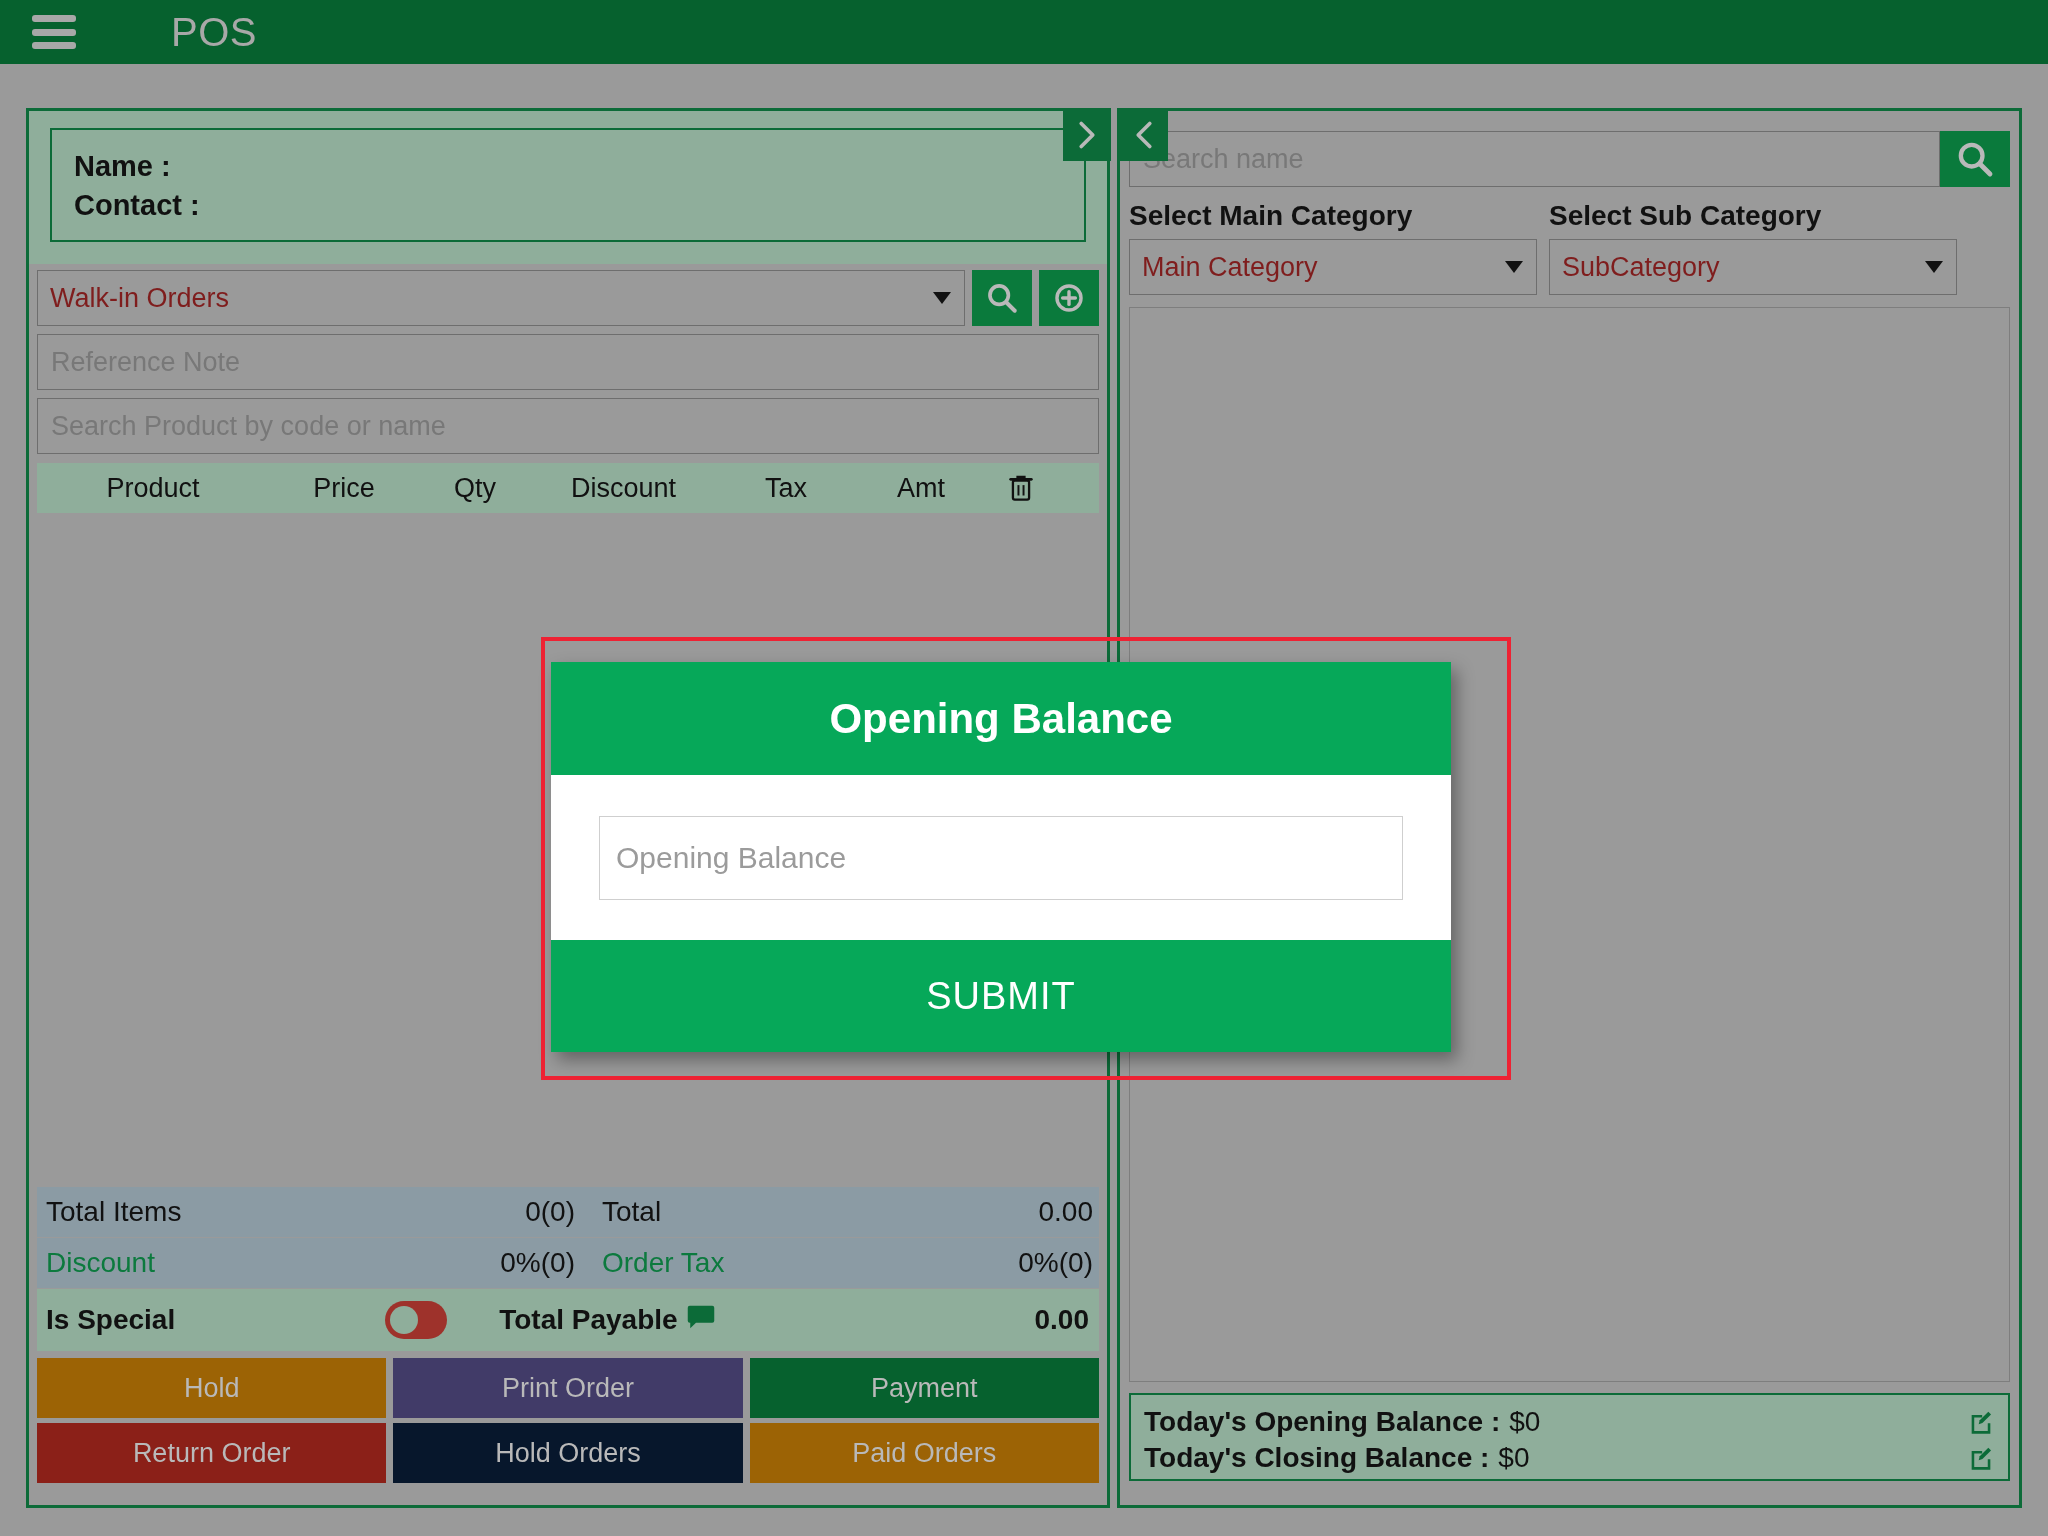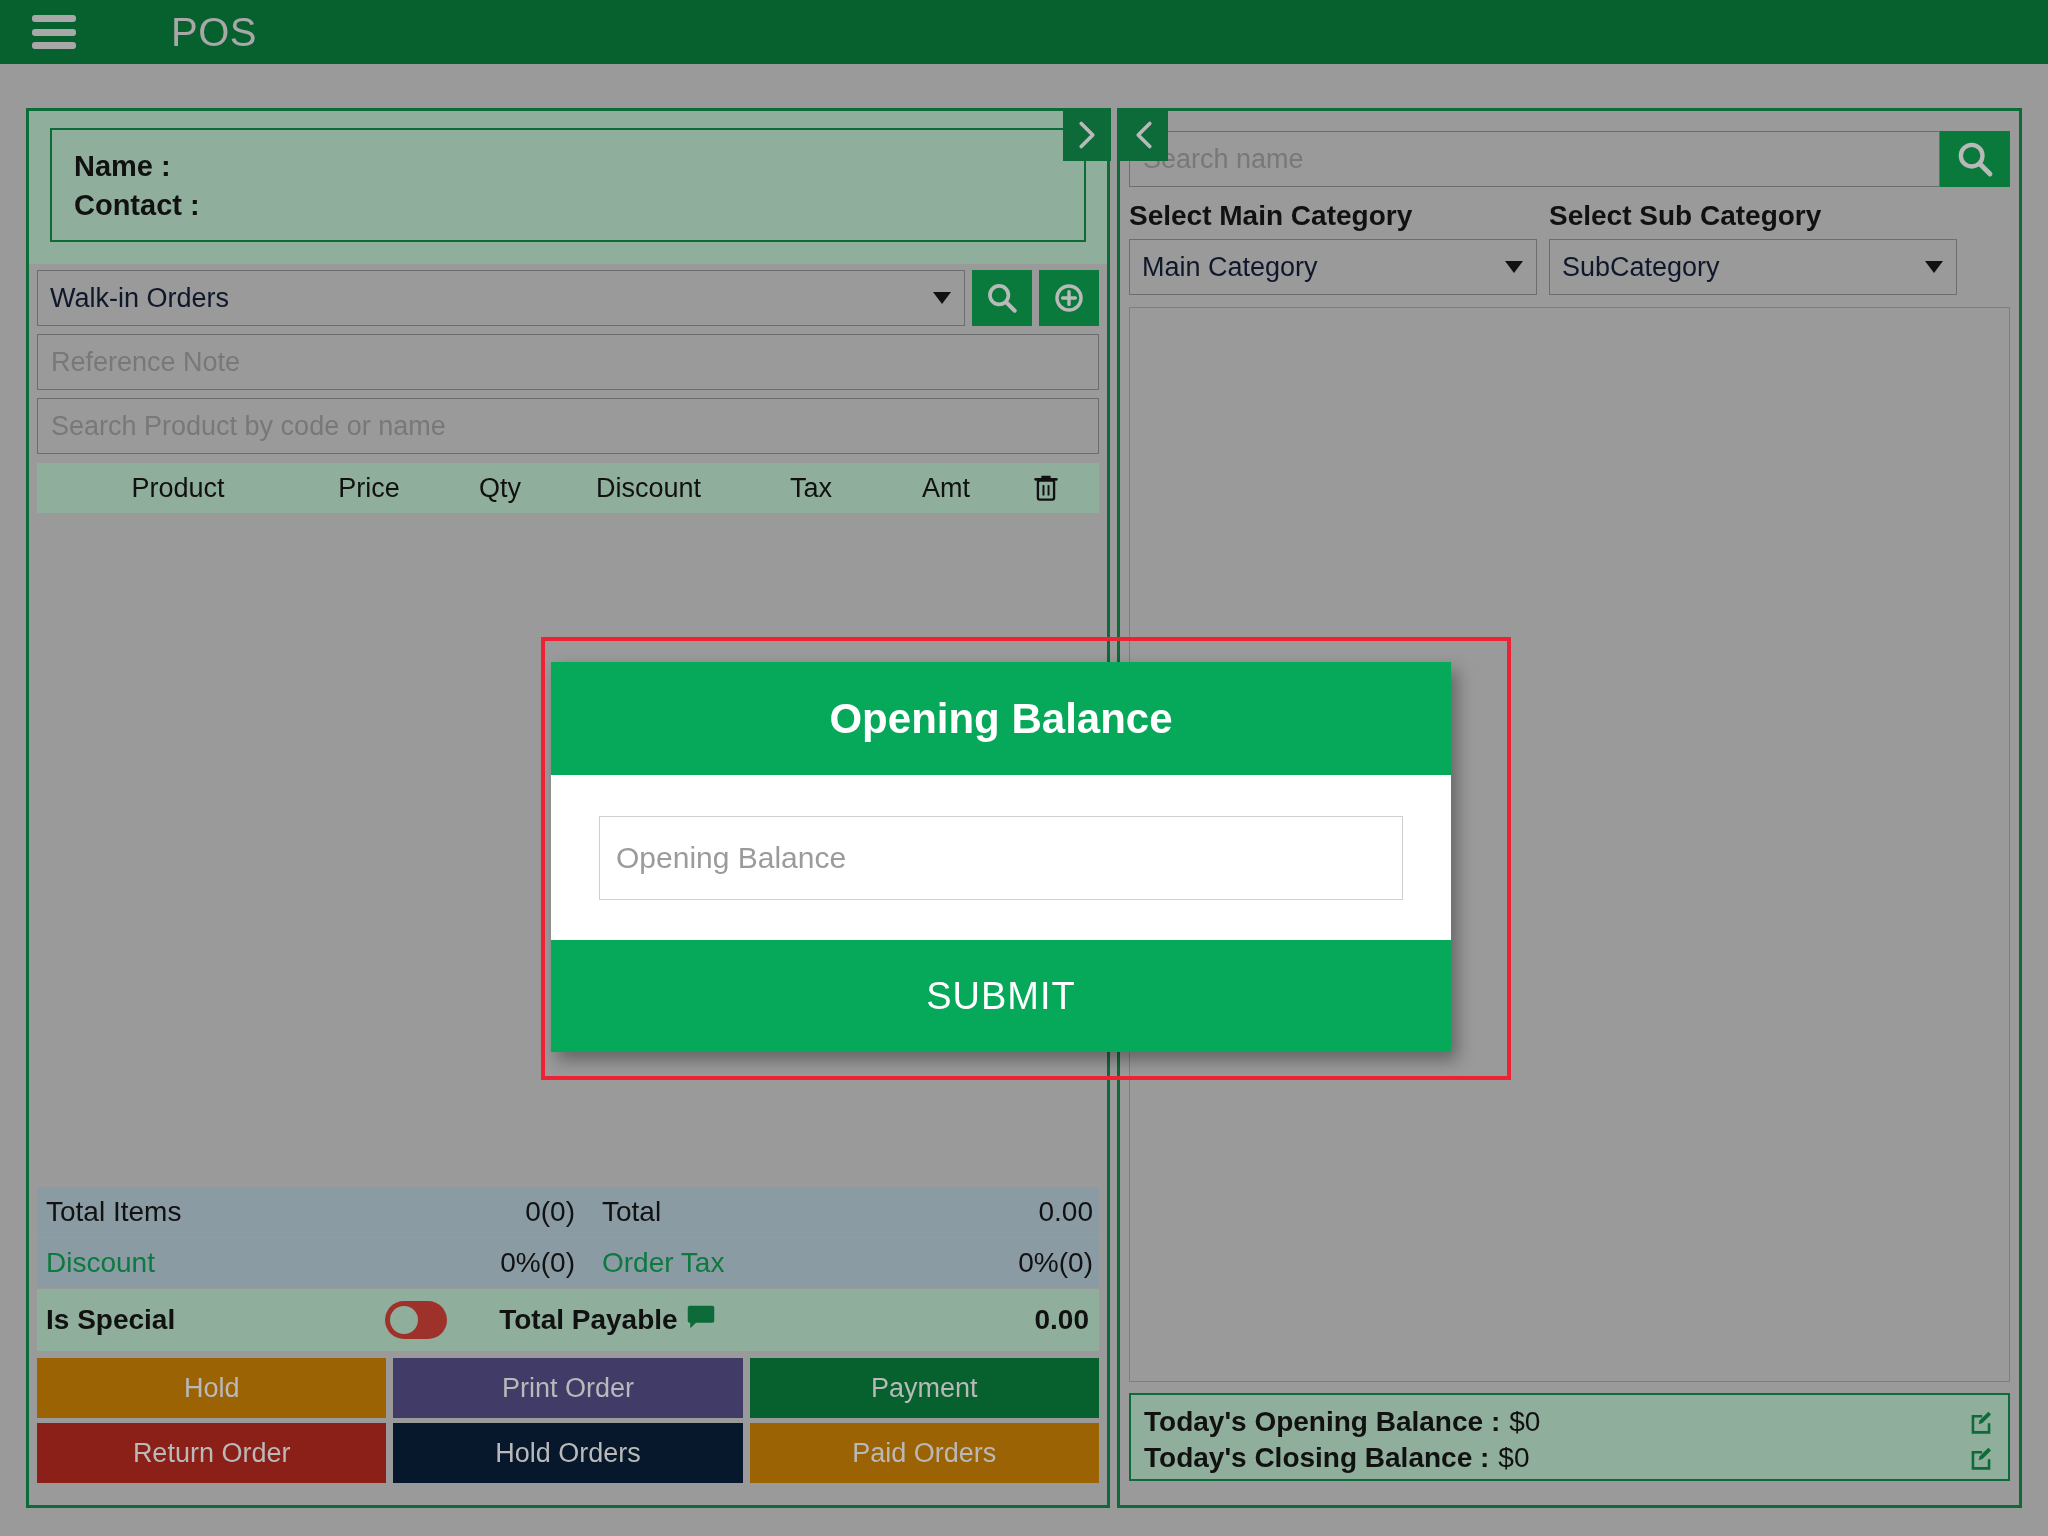--- a/index.html
+++ b/index.html
@@ -63,21 +63,21 @@
   }
 
   .field-row { padding: 6px 8px 0 8px; display: flex; gap: 7px; }
   .sel-wrap {
     position: relative; flex: 1;
   }
   .sel-box {
     width: 100%; height: 56px;
     background: #9a9a9a;
     border: 1px solid #6e6e6e;
-    font-size: 27px; color: #0f172a;
+    font-size: 27px; color: #7f1d1d;
     display: flex; align-items: center;
     padding: 0 46px 0 12px;
     font-family: "Liberation Sans", sans-serif;
   }
   .caret-down {
     position: absolute; right: 14px; top: 50%;
     transform: translateY(-50%);
     width: 0; height: 0;
     border-left: 9px solid transparent;
     border-right: 9px solid transparent;
@@ -104,21 +104,21 @@
 
   
   .tbl-head {
     margin: 9px 8px 0 8px;
     background: #8fae9b;
     height: 50px;
     display: flex; align-items: center;
     font-size: 27px; color: #111;
   }
   .th { text-align: center; }
-  .th-product { width: 232px; margin-left: 25px; }
+  .th-product { width: 232px; }
   .th-price   { width: 150px; }
   .th-qty     { width: 112px; }
   .th-disc    { width: 185px; }
   .th-tax     { width: 140px; }
   .th-amt     { width: 130px; }
   .th-trash   { width: 70px; display:flex; align-items:center; justify-content:center; }
 
   .tbl-body {
     margin: 0 8px; height: 674px;
     background: #9a9a9a;

